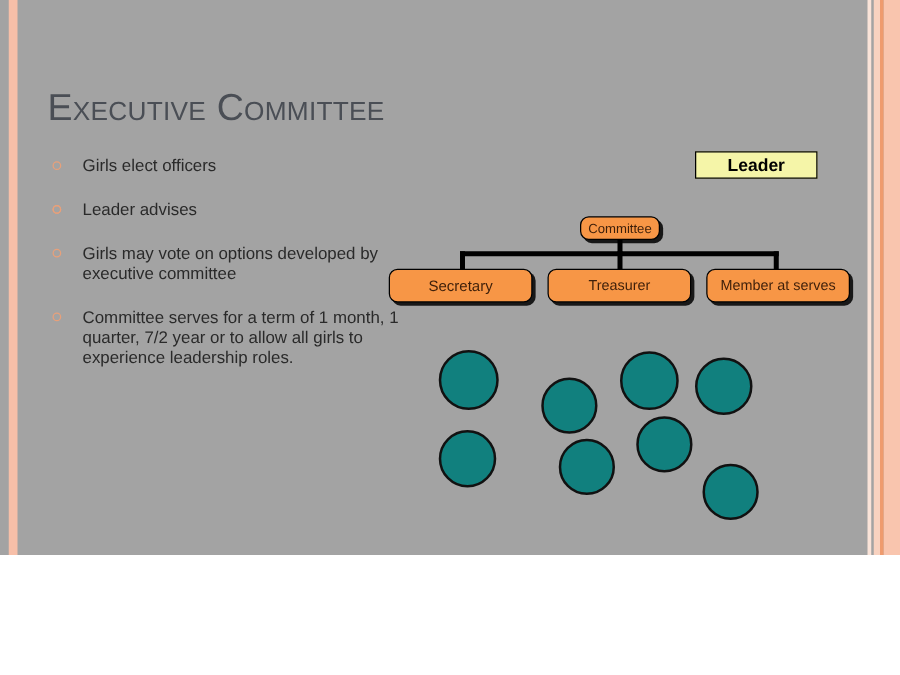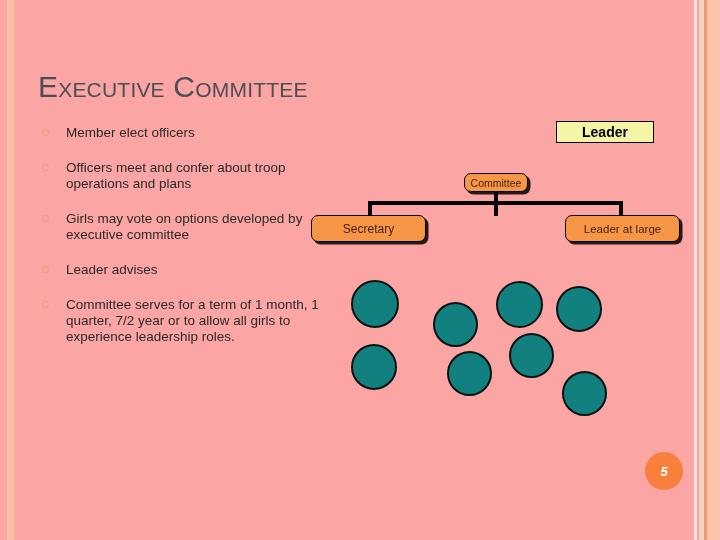--- a/index.html
+++ b/index.html
@@ -9,22 +9,22 @@
   }
   body {
     width: 720px;
     height: 540px;
     overflow: hidden;
     font-family: "Liberation Sans", sans-serif;
   }
   #slide {
     position: relative;
     width: 720px;
-    height: 540px;
-    background: #fca5a5;
+    height: 444px;
+    background: #a3a3a3;
     overflow: hidden;
   }
 
   
   .stripe {
     position: absolute;
     top: 0;
     height: 540px;
   }
   .stripe-left     { left: 7px;   width: 7px;  background: #f7bfa8; }
@@ -184,54 +184,54 @@
   <div class="stripe stripe-r1"></div>
   <div class="stripe stripe-r2"></div>
   <div class="stripe stripe-r3"></div>
   <div class="stripe stripe-r4"></div>
 
   <div id="page-title">Executive Committee</div>
 
   <div id="bullet-list">
     <div class="bullet-item">
       <span class="bullet-marker"></span>
-      <span>Member elect officers</span>
-    </div>
-    <div class="bullet-item">
-      <span class="bullet-marker"></span>
-      <span>Officers meet and confer about troop operations and plans</span>
+      <span>Girls elect officers</span>
+    </div>
+    <div class="bullet-item">
+      <span class="bullet-marker"></span>
+    </div>
+    <div class="bullet-item">
+      <span class="bullet-marker"></span>
+      <span>Leader advises</span>
     </div>
     <div class="bullet-item">
       <span class="bullet-marker"></span>
       <span>Girls may vote on options developed by executive committee</span>
-    </div>
-    <div class="bullet-item">
-      <span class="bullet-marker"></span>
-      <span>Leader advises</span>
     </div>
     <div class="bullet-item">
       <span class="bullet-marker"></span>
       <span>Committee serves for a term of 1 month, 1 quarter, 7/2 year or to allow all girls to experience leadership roles.</span>
     </div>
   </div>
 
   <div id="org-chart">
 
     <div class="node" id="node-leader">Leader</div>
 
     <div class="node node-orange" id="node-president">Committee</div>
 
     <div class="connector" id="conn-pres-down"></div>
     <div class="connector" id="conn-hbar"></div>
     <div class="connector" id="conn-drop-sec"></div>
     <div class="connector" id="conn-drop-tre"></div>
     <div class="connector" id="conn-drop-mem"></div>
 
     <div class="node node-orange" id="node-secretary">Secretary</div>
-    <div class="node node-orange" id="node-member">Leader at large</div>
+    <div class="node node-orange" id="node-treasurer">Treasurer</div>
+    <div class="node node-orange" id="node-member">Member at serves</div>
   </div>
 
   <div id="circle-group">
       <div class="teal-circle" style="left: 351px; top: 280px; width: 48px; height: 48px; background: rgb(17, 128, 126); border-color: rgb(17, 17, 17);"></div>
       <div class="teal-circle" style="left: 433px; top: 302px; width: 45px; height: 45px; background: rgb(17, 128, 126); border-color: rgb(17, 17, 17);"></div>
       <div class="teal-circle" style="left: 496px; top: 281px; width: 47px; height: 47px; background: rgb(17, 128, 126); border-color: rgb(17, 17, 17);"></div>
       <div class="teal-circle" style="left: 556px; top: 286px; width: 46px; height: 46px; background: rgb(17, 128, 126); border-color: rgb(17, 17, 17);"></div>
       <div class="teal-circle" style="left: 351px; top: 344px; width: 46px; height: 46px; background: rgb(17, 128, 126); border-color: rgb(17, 17, 17);"></div>
       <div class="teal-circle" style="left: 447px; top: 351px; width: 45px; height: 45px; background: rgb(17, 128, 126); border-color: rgb(17, 17, 17);"></div>
       <div class="teal-circle" style="left: 509px; top: 333px; width: 45px; height: 45px; background: rgb(17, 128, 126); border-color: rgb(17, 17, 17);"></div>

